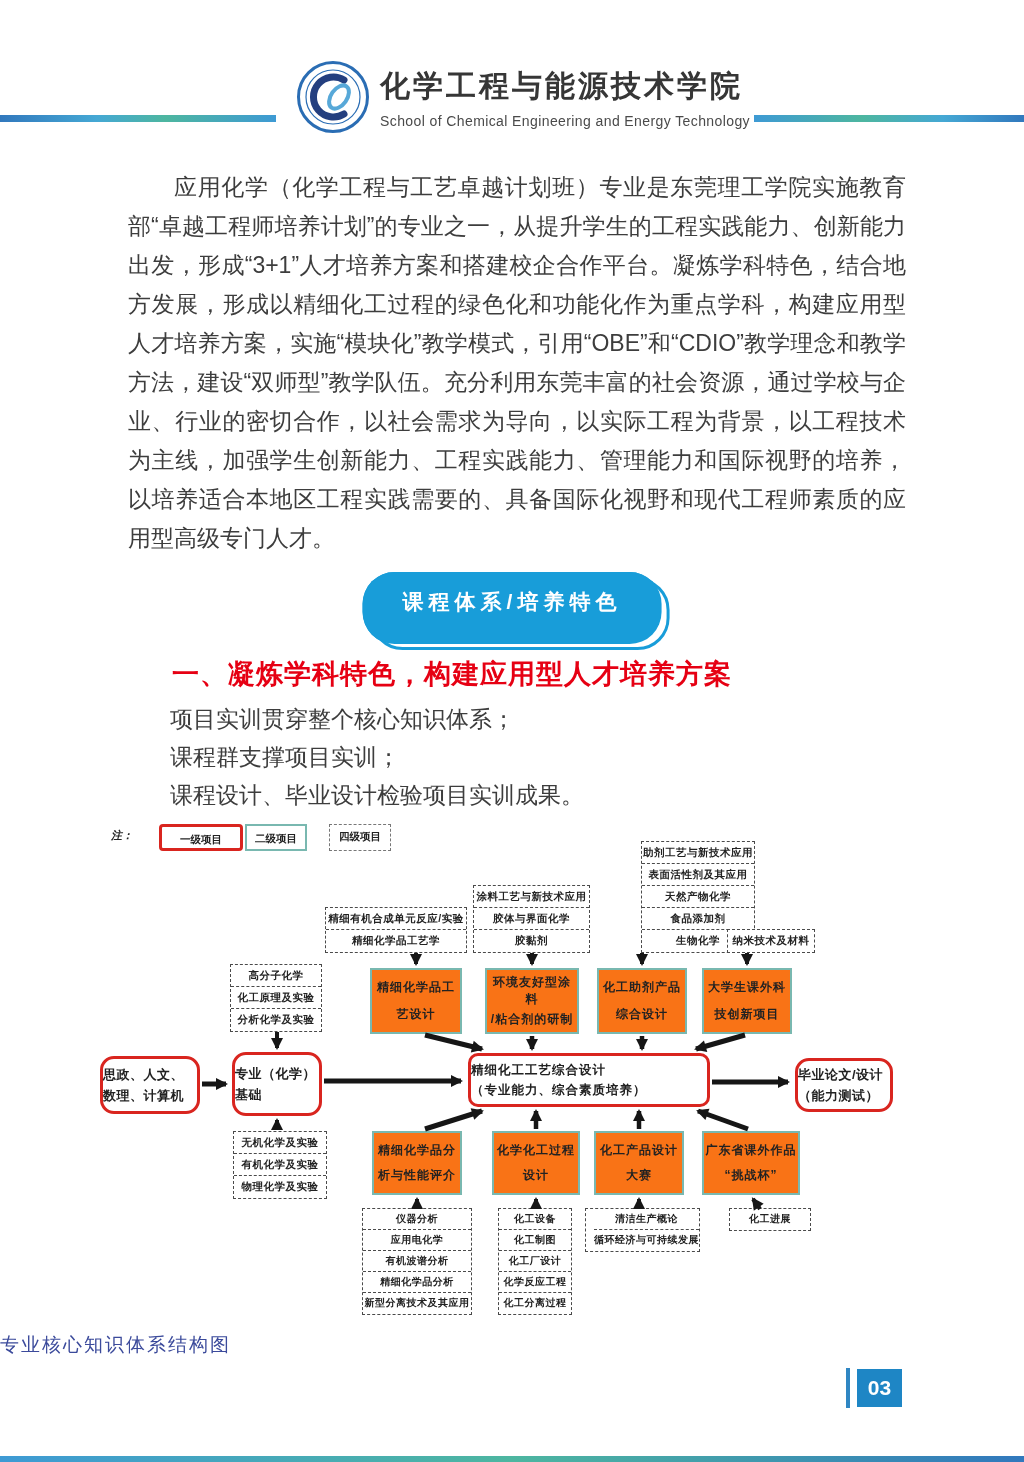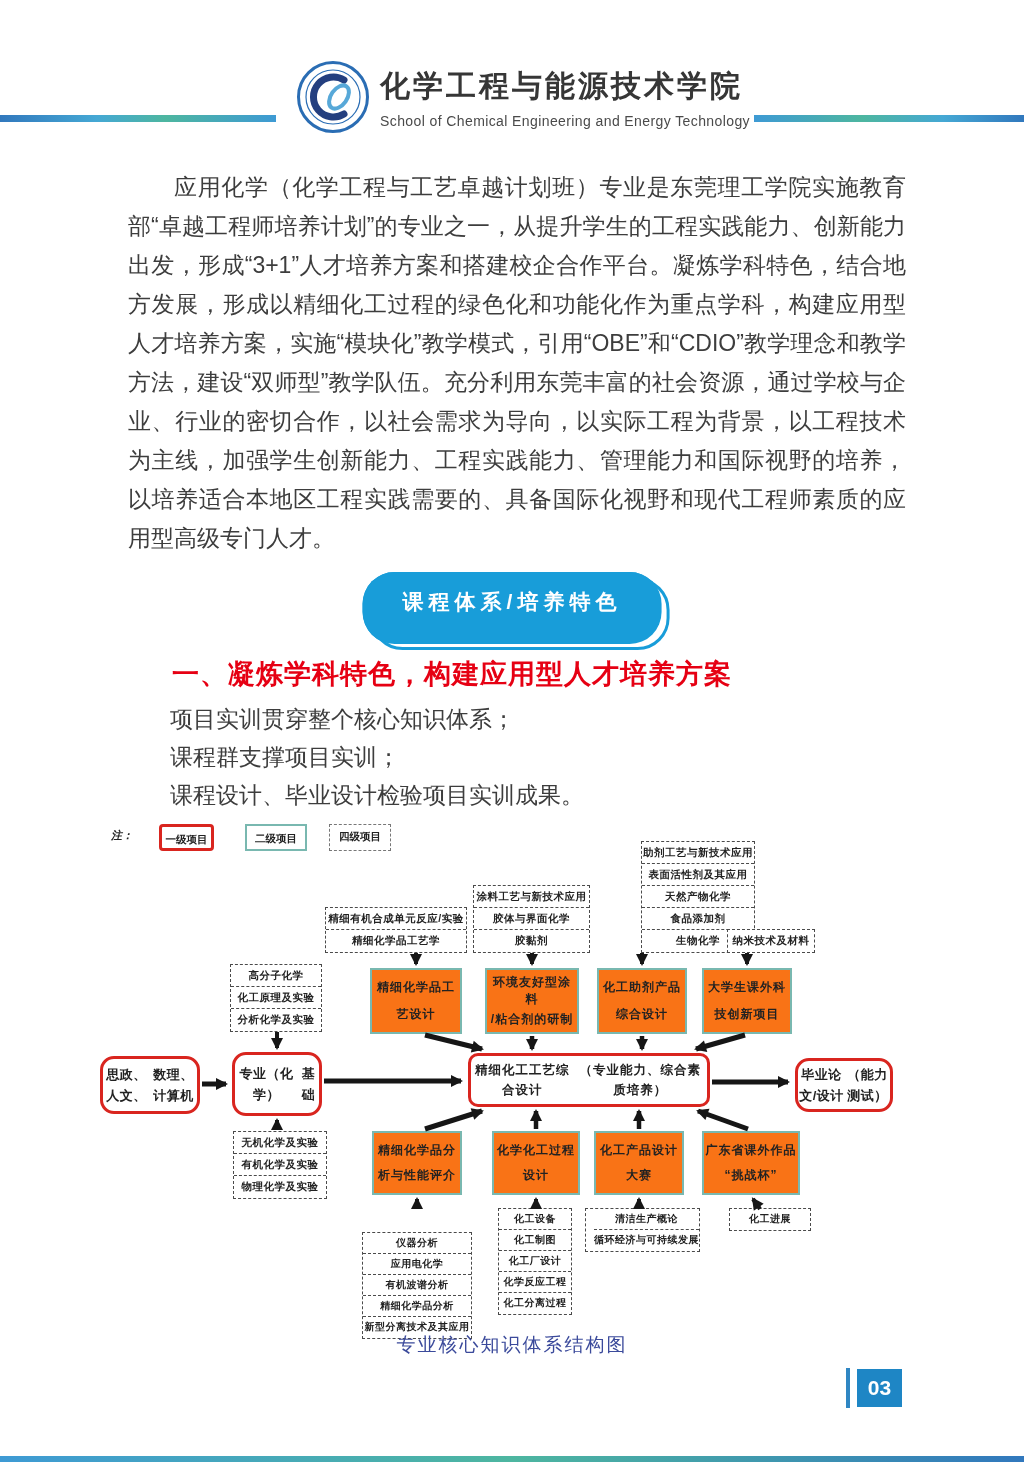--- a/index.html
+++ b/index.html
@@ -42,36 +42,36 @@
           color:var(--heading-red);letter-spacing:1px;white-space:nowrap;}
   .bullets{position:absolute;left:170px;top:700px;font-size:23px;color:var(--ink);}
   .bullets div{height:38px;line-height:38px;white-space:nowrap;}
 
   
   .diagram{position:absolute;left:95px;top:818px;width:830px;height:505px;font-weight:bold;color:#222;}
   .arrows{position:absolute;left:0;top:0;width:830px;height:505px;pointer-events:none;}
 
   .note-label{position:absolute;left:16px;top:10px;font-size:11px;font-style:italic;}
   .legend-box{position:absolute;top:6px;height:27px;line-height:24px;text-align:center;font-size:10.5px;background:#fff;}
-  .lg1{left:64px;width:55px;border:3px solid var(--level1-red);border-radius:4px;}
+  .lg1{left:64px;width:84px;border:3px solid var(--level1-red);border-radius:4px;}
   .lg2{left:150px;width:62px;border:2px solid var(--level2-teal);}
   .lg4{left:234px;width:62px;border:1.5px dashed #777;line-height:23px;}
 
   .dstack{position:absolute;border:1.5px dashed var(--dash);background:#fff;text-align:center;font-size:10.5px;letter-spacing:0.5px;}
   .dstack .row{height:22px;line-height:20px;border-bottom:1.5px dashed var(--dash);overflow:hidden;white-space:nowrap;}
   .dstack .row:last-child{border-bottom:none;}
   .dstack.sm .row{height:21px;line-height:19px;font-size:10px;}
 
   .tealbox{position:absolute;border:2px solid var(--level2-teal);background:#f97316;display:flex;flex-direction:column;
            justify-content:space-evenly;align-items:center;text-align:center;font-size:12px;letter-spacing:1px;}
   .redbox{position:absolute;border:3px solid var(--level1-red);border-radius:14px;background:#fff;display:flex;
-          flex-direction:row;justify-content:center;align-items:center;text-align:center;font-size:13px;line-height:21px;letter-spacing:0.5px;}
+          flex-direction:column;justify-content:center;align-items:flex-start;text-align:center;font-size:13px;line-height:21px;letter-spacing:0.5px;}
   .redbox.central{border-radius:10px;font-size:12.5px;line-height:20px;letter-spacing:1px;}
 
-  .caption{position:absolute;left:0;top:1332px;width:1024px;text-align:center;font-size:19px;
+  .caption{position:absolute;left:0;top:1332px;width:1024px;font-size:19px;
            color:var(--caption-blue);letter-spacing:2px;}
 
   
   .page-bar{position:absolute;left:846px;top:1368px;width:4px;height:40px;background:#2f86c3;}
   .page-badge{position:absolute;left:857px;top:1369px;width:45px;height:38px;background:var(--page-badge-blue);
            color:#fff;font-size:21px;font-weight:bold;text-align:center;line-height:38px;}
   .bottom-strip{position:absolute;left:0;bottom:0;width:1024px;height:6px;
            background:linear-gradient(90deg,#3e9ad4,#4db6a0,#3178bd);}
 </style>
 </head>
@@ -186,21 +186,21 @@
     </div>
     <div class="tealbox" style="left:499px;top:313px;width:90px;height:64px;">
       <div>化工产品设计</div>
       <div>大赛</div>
     </div>
     <div class="tealbox" style="left:607px;top:313px;width:98px;height:64px;">
       <div>广东省课外作品</div>
       <div>“挑战杯”</div>
     </div>
 
-    <div class="dstack sm" style="left:267px;top:390px;width:110px;margin-top:24px;">
+    <div class="dstack sm" style="left:267px;top:390px;width:110px;">
       <div class="row">仪器分析</div>
       <div class="row">应用电化学</div>
       <div class="row">有机波谱分析</div>
       <div class="row">精细化学品分析</div>
       <div class="row">新型分离技术及其应用</div>
     </div>
     <div class="dstack sm" style="left:403px;top:390px;width:74px;">
       <div class="row">化工设备</div>
       <div class="row">化工制图</div>
       <div class="row">化工厂设计</div>

